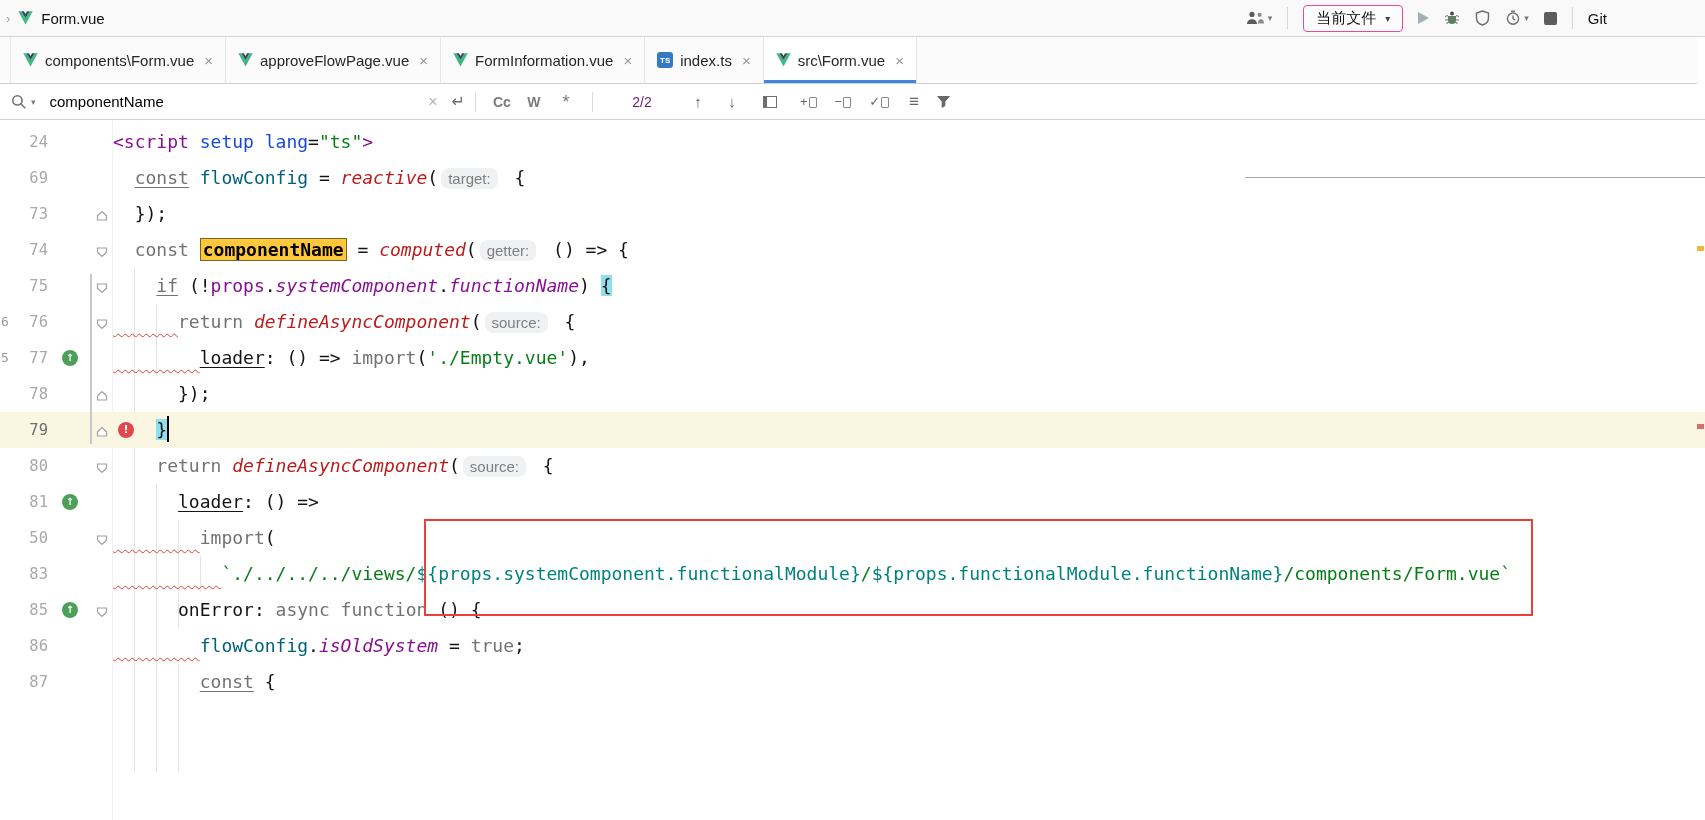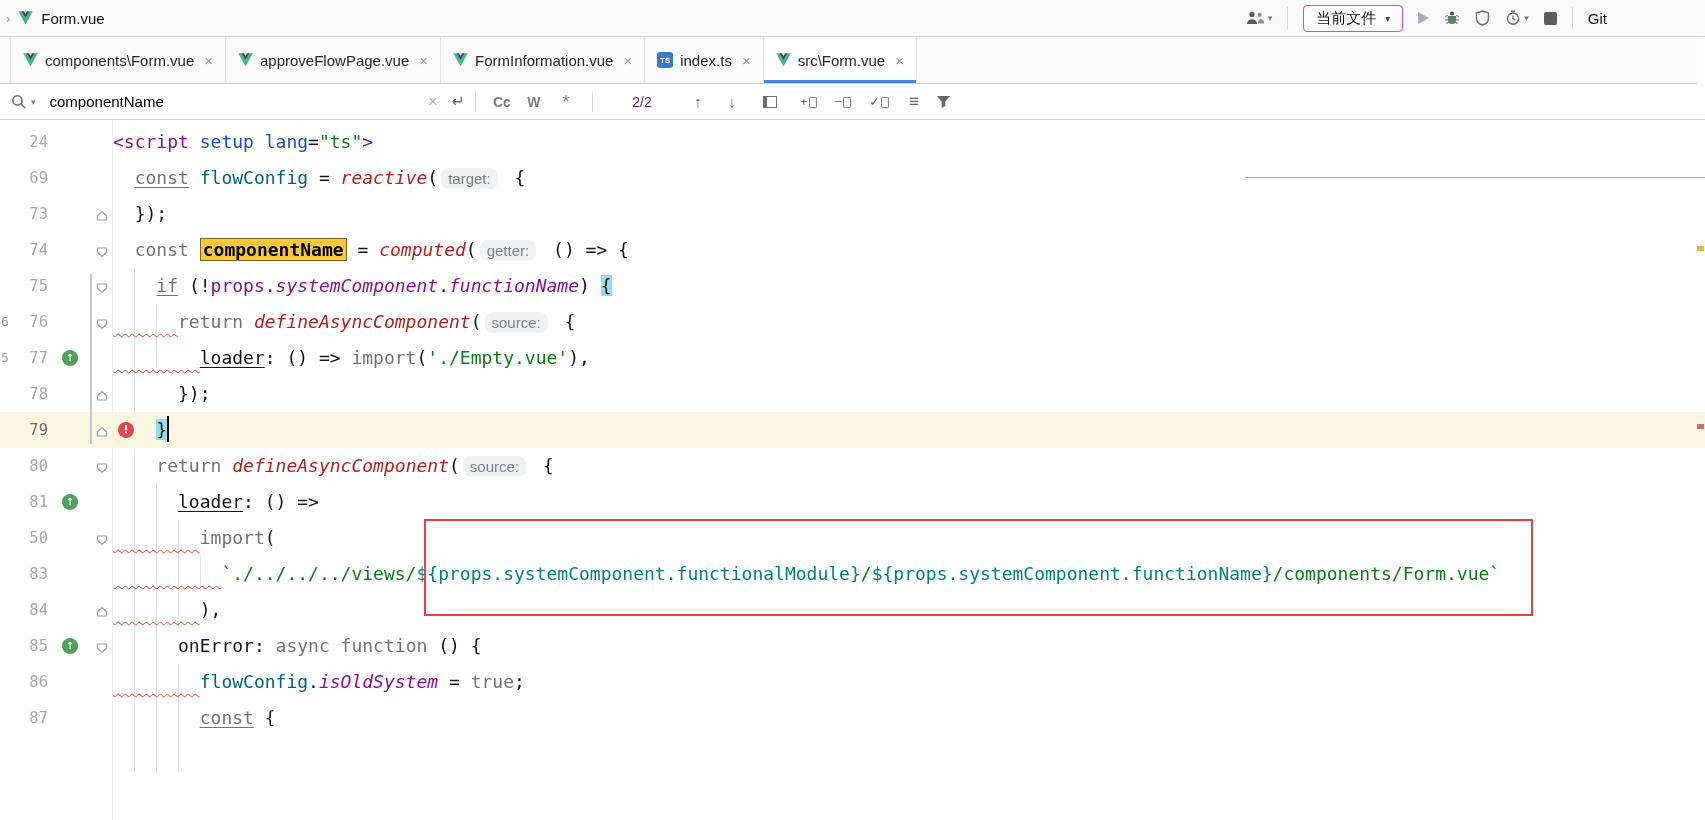--- a/index.html
+++ b/index.html
@@ -338,28 +338,21 @@
         </div>
         <div class="row">
           <span class="num">50</span>
           <span class="fold"><svg width="12" height="12" viewBox="0 0 12 12">
               <polygon points="1.5,2 10.5,2 10.5,6.2 6,10.5 1.5,6.2" fill="#fff" stroke="#9f9f9f" stroke-width="1.2"></polygon>
             </svg></span>
           <span class="code"><span class="tok ws err">        </span><span class="tok k">import</span><span class="tok pl">(</span></span>
         </div>
         <div class="row">
           <span class="num">83</span>
-          <span class="code"><span class="tok ws err">          </span><span class="tok s">`./../../../views/</span><span class="tok ti">${props.systemComponent.functionalModule}</span><span class="tok s">/</span><span class="tok ti">${props.systemComponent.functionName}</span><span class="tok s">/components/Form.vue`</span></span>
-        </div>
-        <div class="row">
-          <span class="num">84</span>
-          <span class="fold"><svg width="12" height="12" viewBox="0 0 12 12">
-              <polygon points="1.5,10 10.5,10 10.5,5.8 6,1.5 1.5,5.8" fill="#fff" stroke="#9f9f9f" stroke-width="1.2"></polygon>
-            </svg></span>
-          <span class="code"><span class="tok ws err">        </span><span class="tok pl">),</span></span>
+          <span class="code"><span class="tok ws err">          </span><span class="tok s">`./../../../views/</span><span class="tok ti">${props.systemComponent.functionalModule}</span><span class="tok s">/</span><span class="tok ti">${props.functionalModule.functionName}</span><span class="tok s">/components/Form.vue`</span></span>
         </div>
         <div class="row">
           <span class="num">85</span>
           <span class="gut-green">↑</span>
           <span class="fold"><svg width="12" height="12" viewBox="0 0 12 12">
               <polygon points="1.5,2 10.5,2 10.5,6.2 6,10.5 1.5,6.2" fill="#fff" stroke="#9f9f9f" stroke-width="1.2"></polygon>
             </svg></span>
           <span class="code"><span class="tok ws">      </span><span class="tok pl">onError</span><span class="tok pl">: </span><span class="tok k">async</span><span class="tok pl"> </span><span class="tok k">function</span><span class="tok pl"> () {</span></span>
         </div>
         <div class="row">

